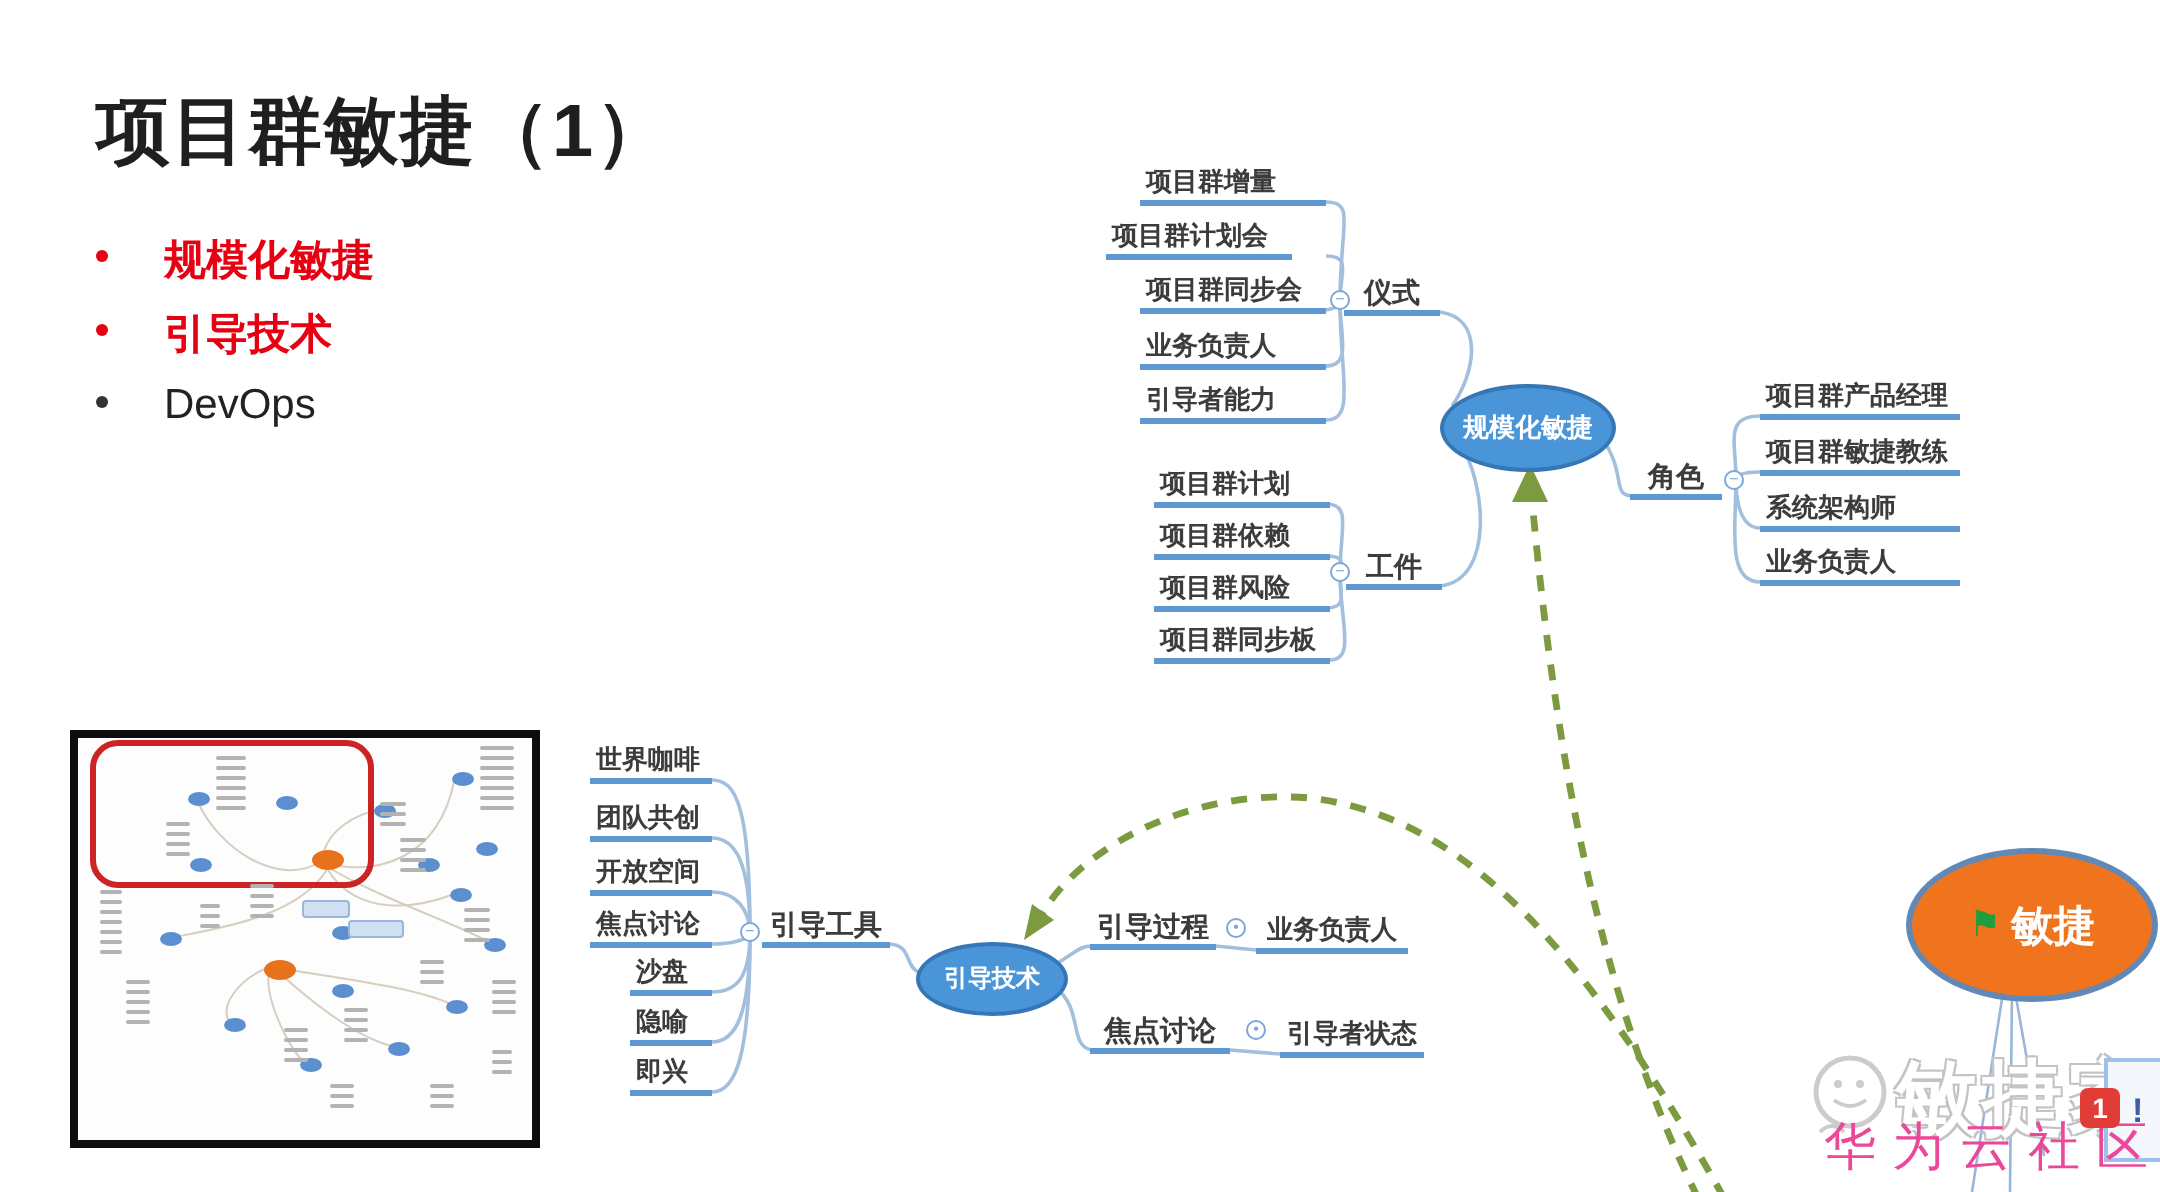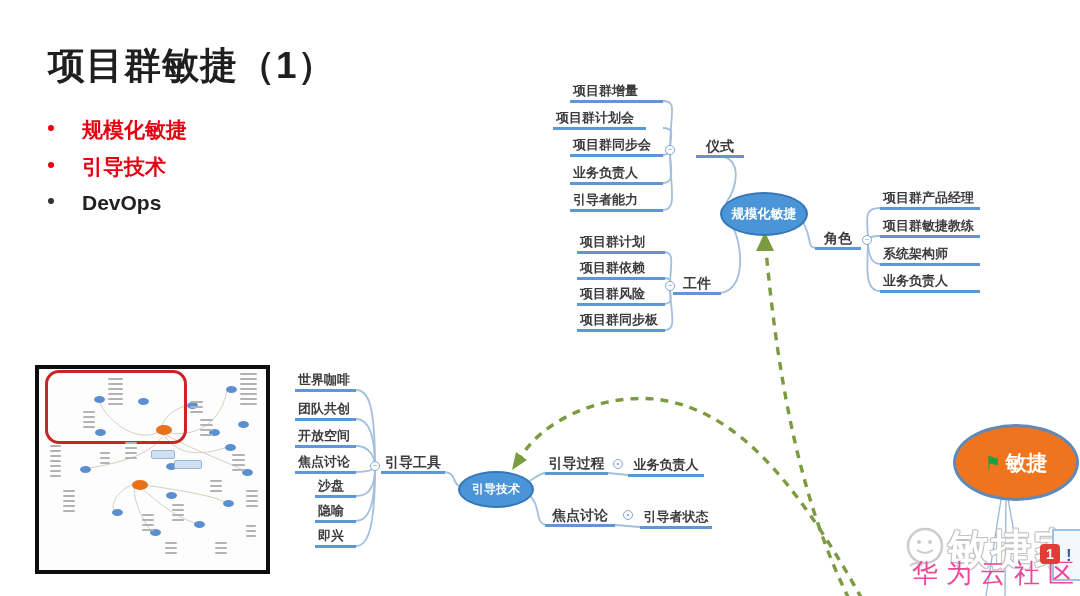--- a/index.html
+++ b/index.html
@@ -3,21 +3,21 @@
 <meta charset="utf-8">
 <style>
   html,body{margin:0;padding:0;}
   body{font-family:"Liberation Sans","DejaVu Sans",sans-serif;background:#ffffff;}
   #stage{position:relative;width:1080px;height:596px;background:#ffffff;overflow:hidden;}
 
   
   .slide-title{position:absolute;left:48px;top:8px;font-size:37px;font-weight:bold;color:#1f1f1f;letter-spacing:1px;white-space:nowrap;margin-top:33px;}
   .bullet-row{position:absolute;left:48px;height:30px;white-space:nowrap;}
   .bullet-dot{display:inline-block;width:6px;height:6px;border-radius:50%;vertical-align:middle;margin-right:28px;margin-bottom:4px;}
-  .bullet-text{display:inline-block;font-size:21px;vertical-align:middle;font-weight:bold;}
+  .bullet-text{display:inline-block;font-size:21px;vertical-align:middle;}
 
   
   .lbl{position:absolute;box-sizing:border-box;font-size:13px;font-weight:bold;color:#3c3c3c;border-bottom:3px solid #5f97d3;padding:0 3px 2px 3px;line-height:14px;white-space:nowrap;}
   .lbl.r{}
   .lbl.l{text-align:left;}
   .lbl.c{text-align:center;}
   .branch{font-size:14px;}
 
   .topic{position:absolute;border-radius:50%;display:flex;align-items:center;justify-content:center;color:#fff;font-weight:bold;}
   .topic.blue{background:#4a94d8;border:2px solid #3576b5;font-size:13px;}
@@ -111,21 +111,21 @@
   </div>
   <div class="bullet-row" style="top:191px">
     <span class="bullet-dot" style="background:#333"></span><span class="bullet-text" style="color:#222">DevOps</span>
   </div>
 
   <div class="lbl r" style="left:570px;top:84px;width:93px">项目群增量</div>
   <div class="lbl r" style="left:553px;top:111px;width:93px">项目群计划会</div>
   <div class="lbl r" style="left:570px;top:138px;width:93px">项目群同步会</div>
   <div class="lbl r" style="left:570px;top:166px;width:93px">业务负责人</div>
   <div class="lbl r" style="left:570px;top:193px;width:93px">引导者能力</div>
-  <div class="lbl c branch" style="left:696px;top:139px;width:48px">仪式</div>
+  <div class="lbl c branch" style="left:672px;top:139px;width:48px">仪式</div>
 
   <div class="lbl r" style="left:577px;top:235px;width:88px">项目群计划</div>
   <div class="lbl r" style="left:577px;top:261px;width:88px">项目群依赖</div>
   <div class="lbl r" style="left:577px;top:287px;width:88px">项目群风险</div>
   <div class="lbl r" style="left:577px;top:313px;width:88px">项目群同步板</div>
   <div class="lbl c branch" style="left:673px;top:276px;width:48px">工件</div>
 
   <div class="lbl c branch" style="left:815px;top:231px;width:46px">角色</div>
   <div class="lbl l" style="left:880px;top:191px;width:100px">项目群产品经理</div>
   <div class="lbl l" style="left:880px;top:219px;width:100px">项目群敏捷教练</div>

